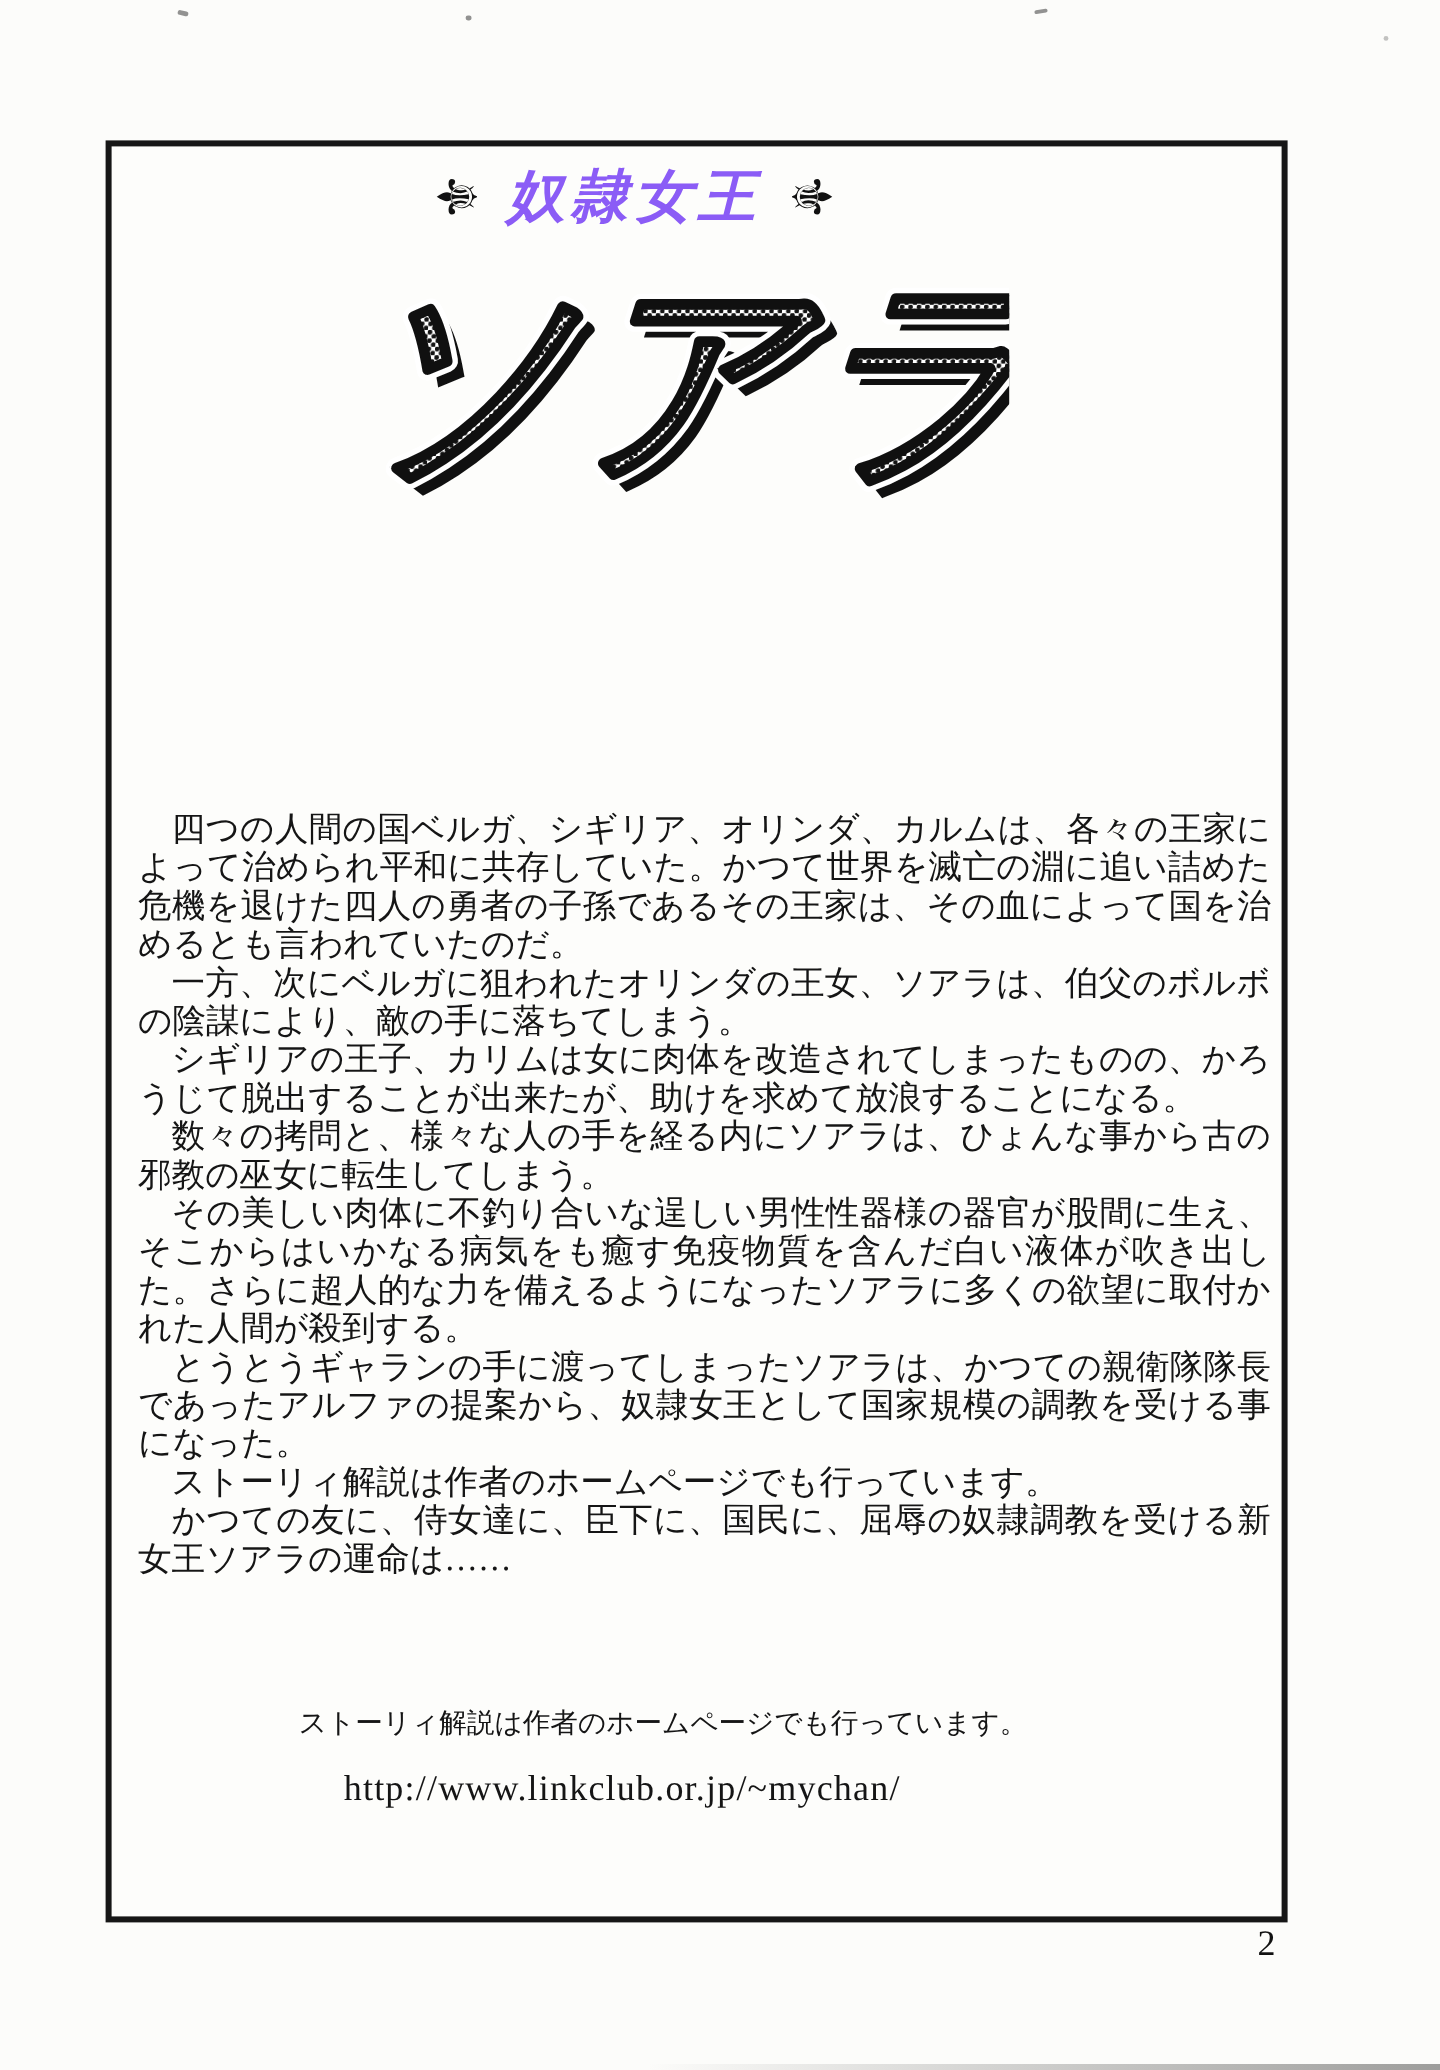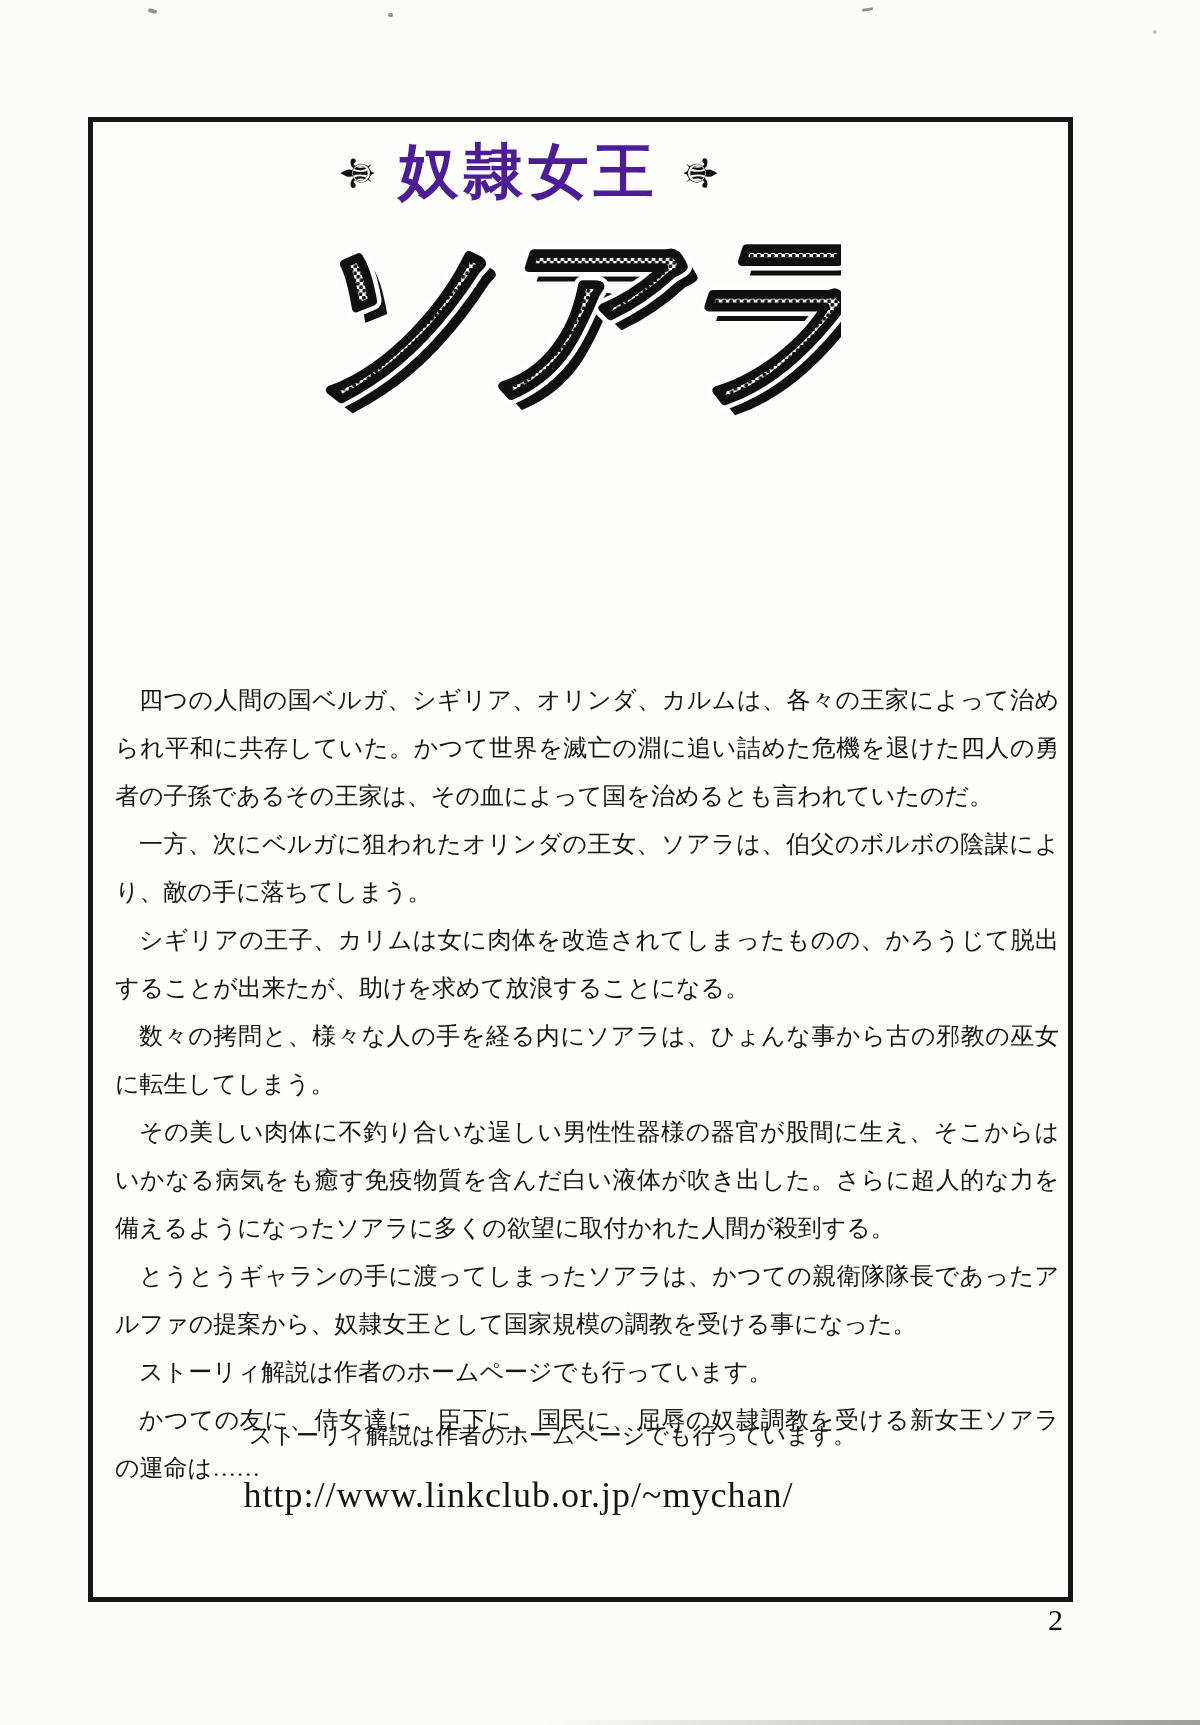--- a/index.html
+++ b/index.html
@@ -34,48 +34,48 @@
     display:flex;justify-content:center;align-items:center;gap:20px;
     transform:translateX(-52px);
   }
   .ornament{
     font-size:46px;line-height:1;color:#111;
     font-family:"DejaVu Sans",sans-serif;
   }
   .ornament.left{transform:rotate(-90deg);}
   .ornament.right{transform:rotate(90deg);}
   .title-top{
-    margin:0;font-size:60px;font-weight:bold;
-    letter-spacing:5px;color:#4c1d95;white-space:nowrap;
+    margin:0;font-size:48px;font-weight:bold;font-style:italic;
+    letter-spacing:5px;color:#8b5cf6;white-space:nowrap;
   }
   .logo-wrap{position:absolute;top:76px;left:178px;width:570px;height:240px;}
   .logo-wrap svg{width:100%;height:100%;}
   
   .intro{
     position:absolute;top:360px;left:22px;width:944px;
     font-size:24px;line-height:38px;text-indent:1em;margin:0;
     text-align:justify;
   }
   .heading{
     position:absolute;top:490px;left:150px;margin:0;
     font-size:28px;font-weight:normal;letter-spacing:1px;white-space:nowrap;
   }
   .story{
     position:absolute;top:554px;left:22px;width:944px;
-    font-size:24px;line-height:48px;text-align:justify;
+    font-size:28px;line-height:32px;text-align:justify;
   }
   .story p{margin:0;text-indent:1em;}
   
   .footer-note{
     position:absolute;top:1298px;left:0;width:100%;text-align:center;
     transform:translateX(-28px);font-size:23px;margin:0;white-space:nowrap;
   }
   .footer-url{
     position:absolute;top:1352px;left:0;width:100%;text-align:center;
-    transform:translateX(-62px);font-size:36px;letter-spacing:1px;margin:0;
+    transform:translateX(-62px);font-size:30px;letter-spacing:1px;margin:0;
     font-family:"Liberation Serif","DejaVu Serif",serif;white-space:nowrap;
   }
   .page-number{
     position:absolute;left:1048px;top:1603px;font-size:30px;color:#111;
   }
 </style>
 </head>
 <body>
 
 <div class="page">

